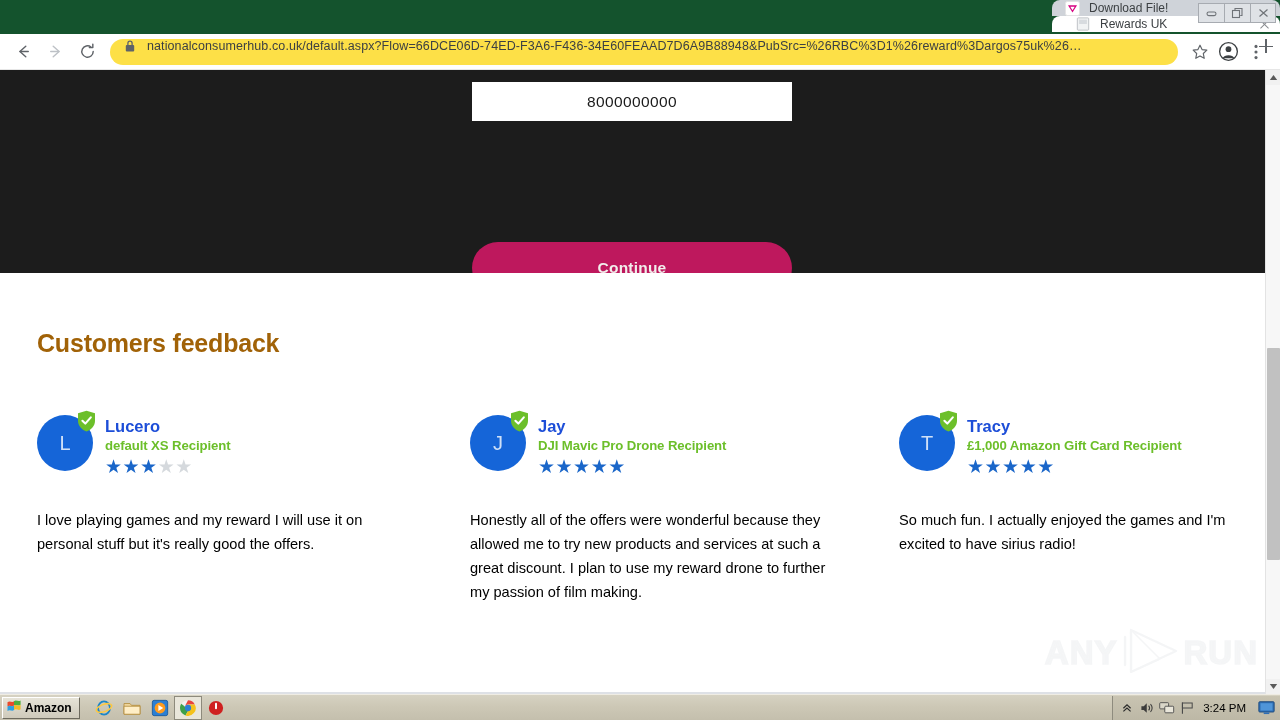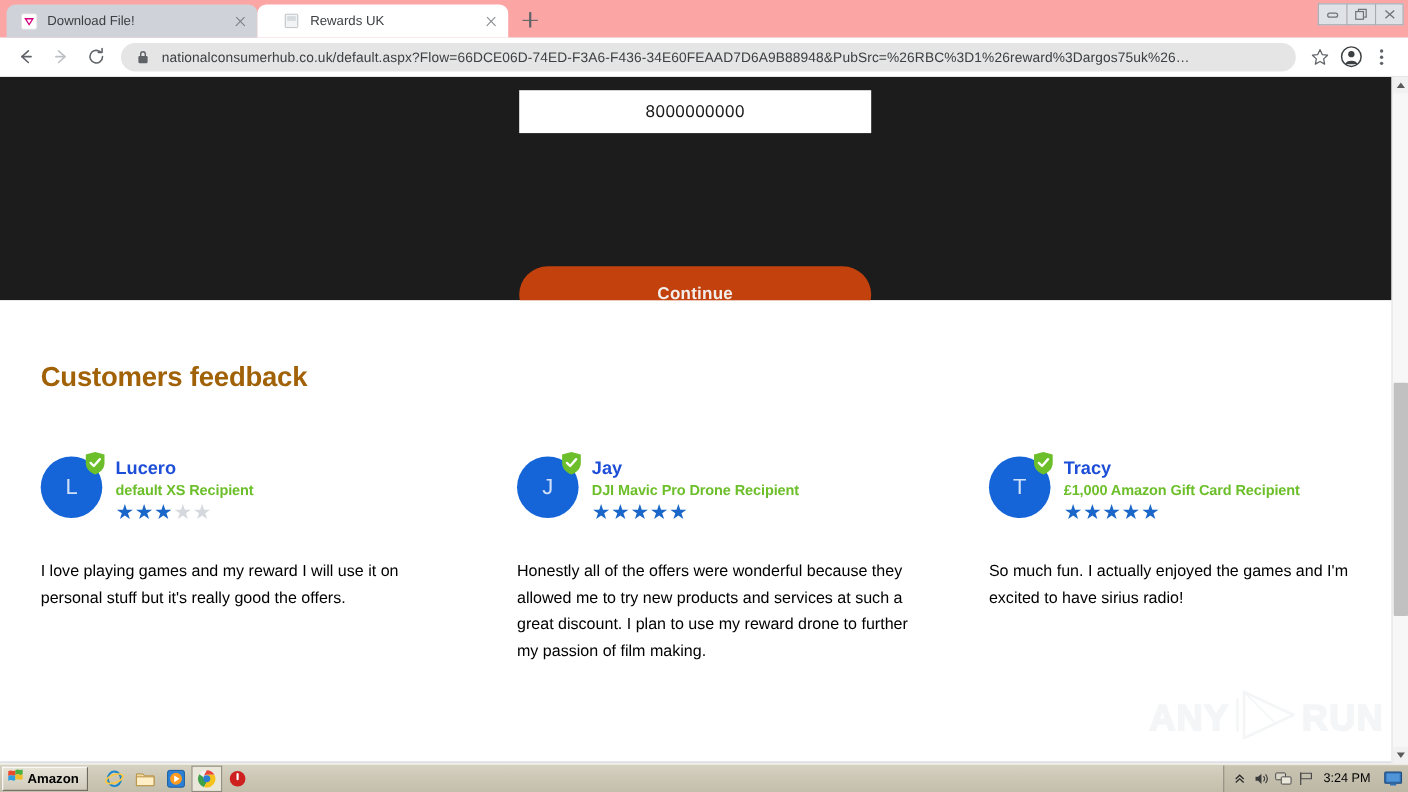--- a/index.html
+++ b/index.html
@@ -14,24 +14,25 @@
   #browser-window {
     position: absolute; left: 0; top: 0;
     width: 1280px; height: 694px;
     background: #dee1e6;
   }
 
   
   #tab-strip {
     position: relative;
     height: 34px;
-    background: #fca5a5;
+    background: #14532d;
     display: flex;
     align-items: flex-end;
     padding-left: 6px;
+    flex-direction: column;
   }
   .tab {
     position: relative;
     height: 30px;
     width: 228px;
     display: flex;
     align-items: center;
     padding: 0 8px 0 12px;
     font-size: 12px;
     color: #3c4043;
@@ -100,24 +101,24 @@
     border-bottom: 1px solid #e6e6e6;
   }
   .nav-btn {
     width: 30px; height: 30px;
     display: flex; align-items: center; justify-content: center;
     margin-right: 2px;
   }
   #omnibox {
     flex: 1 1 auto;
     height: 26px;
-    background: #e5e5e5;
+    background: #fde047;
     border-radius: 13px;
     display: flex;
-    align-items: center;
+    align-items: flex-start;
     padding: 0 10px 0 14px;
     margin: 0 8px 0 6px;
     overflow: hidden;
   }
   #omnibox-lock { flex: 0 0 14px; margin-right: 9px; display: flex; }
   #omnibox-url {
     font-size: 12.5px;
     color: #3c4043;
     white-space: nowrap;
     overflow: hidden;
@@ -153,21 +154,21 @@
     text-align: center;
     font-family: "Liberation Sans", sans-serif;
     font-size: 15.5px;
     color: #1a1a1a;
     letter-spacing: .4px;
   }
   #continue-button {
     position: absolute;
     left: 472px; top: 172px;
     width: 320px; height: 52px;
-    background: #c2410c;
+    background: #be185d;
     color: #f2eeec;
     border: none;
     border-radius: 26px;
     font-family: "Liberation Sans", sans-serif;
     font-size: 15.5px;
     font-weight: bold;
     letter-spacing: .2px;
     cursor: pointer;
   }
 

